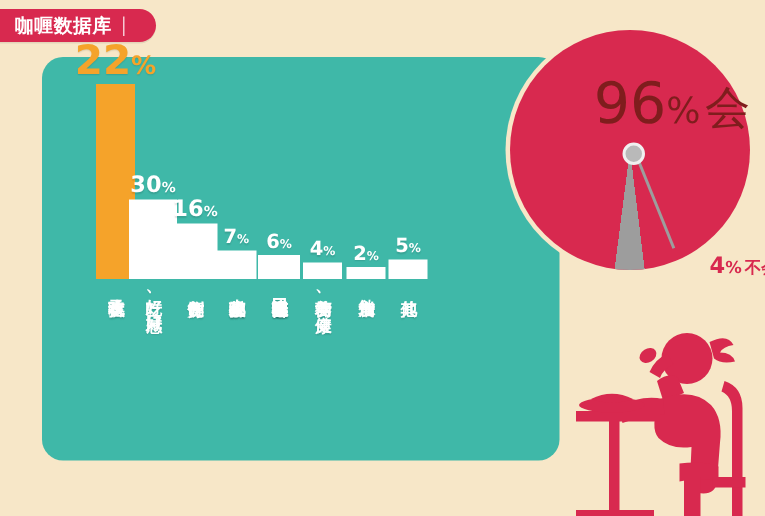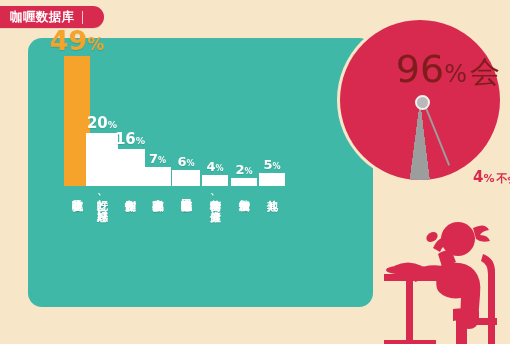--- a/index.html
+++ b/index.html
@@ -112,26 +112,26 @@
 
   <div class="title-ribbon">
     <span class="title-txt">咖喱数据库</span>
     <span class="title-sep"></span>
   </div>
 
   <div class="panel"></div>
 
   <div class="chart" id="chart">
       <div class="bar-wrap" style="left: 36px; width: 26px;">
-        <div class="bar-val big"><span>49</span><span class="pct">%</span></div>
+        <div class="bar-val big"><span>22</span><span class="pct">%</span></div>
         <div class="bar-rect accent" style="height: 130px;"></div>
         <div class="bar-label">孩子喜欢吃</div>
       </div>
       <div class="bar-wrap" style="left: 58px; width: 32px;">
-        <div class="bar-val" style="font-size: 15px;"><span>20</span><span class="pct">%</span></div>
+        <div class="bar-val" style="font-size: 15px;"><span>30</span><span class="pct">%</span></div>
         <div class="bar-rect" style="height: 53px;"></div>
         <div class="bar-label">好吃、口感好</div>
       </div>
       <div class="bar-wrap" style="left: 87px; width: 30px;">
         <div class="bar-val" style="font-size: 15px;"><span>16</span><span class="pct">%</span></div>
         <div class="bar-rect" style="height: 37px;"></div>
         <div class="bar-label">制作方便</div>
       </div>
       <div class="bar-wrap" style="left: 116px; width: 27px;">
         <div class="bar-val" style="font-size: 13px;"><span>7</span><span class="pct">%</span></div>

